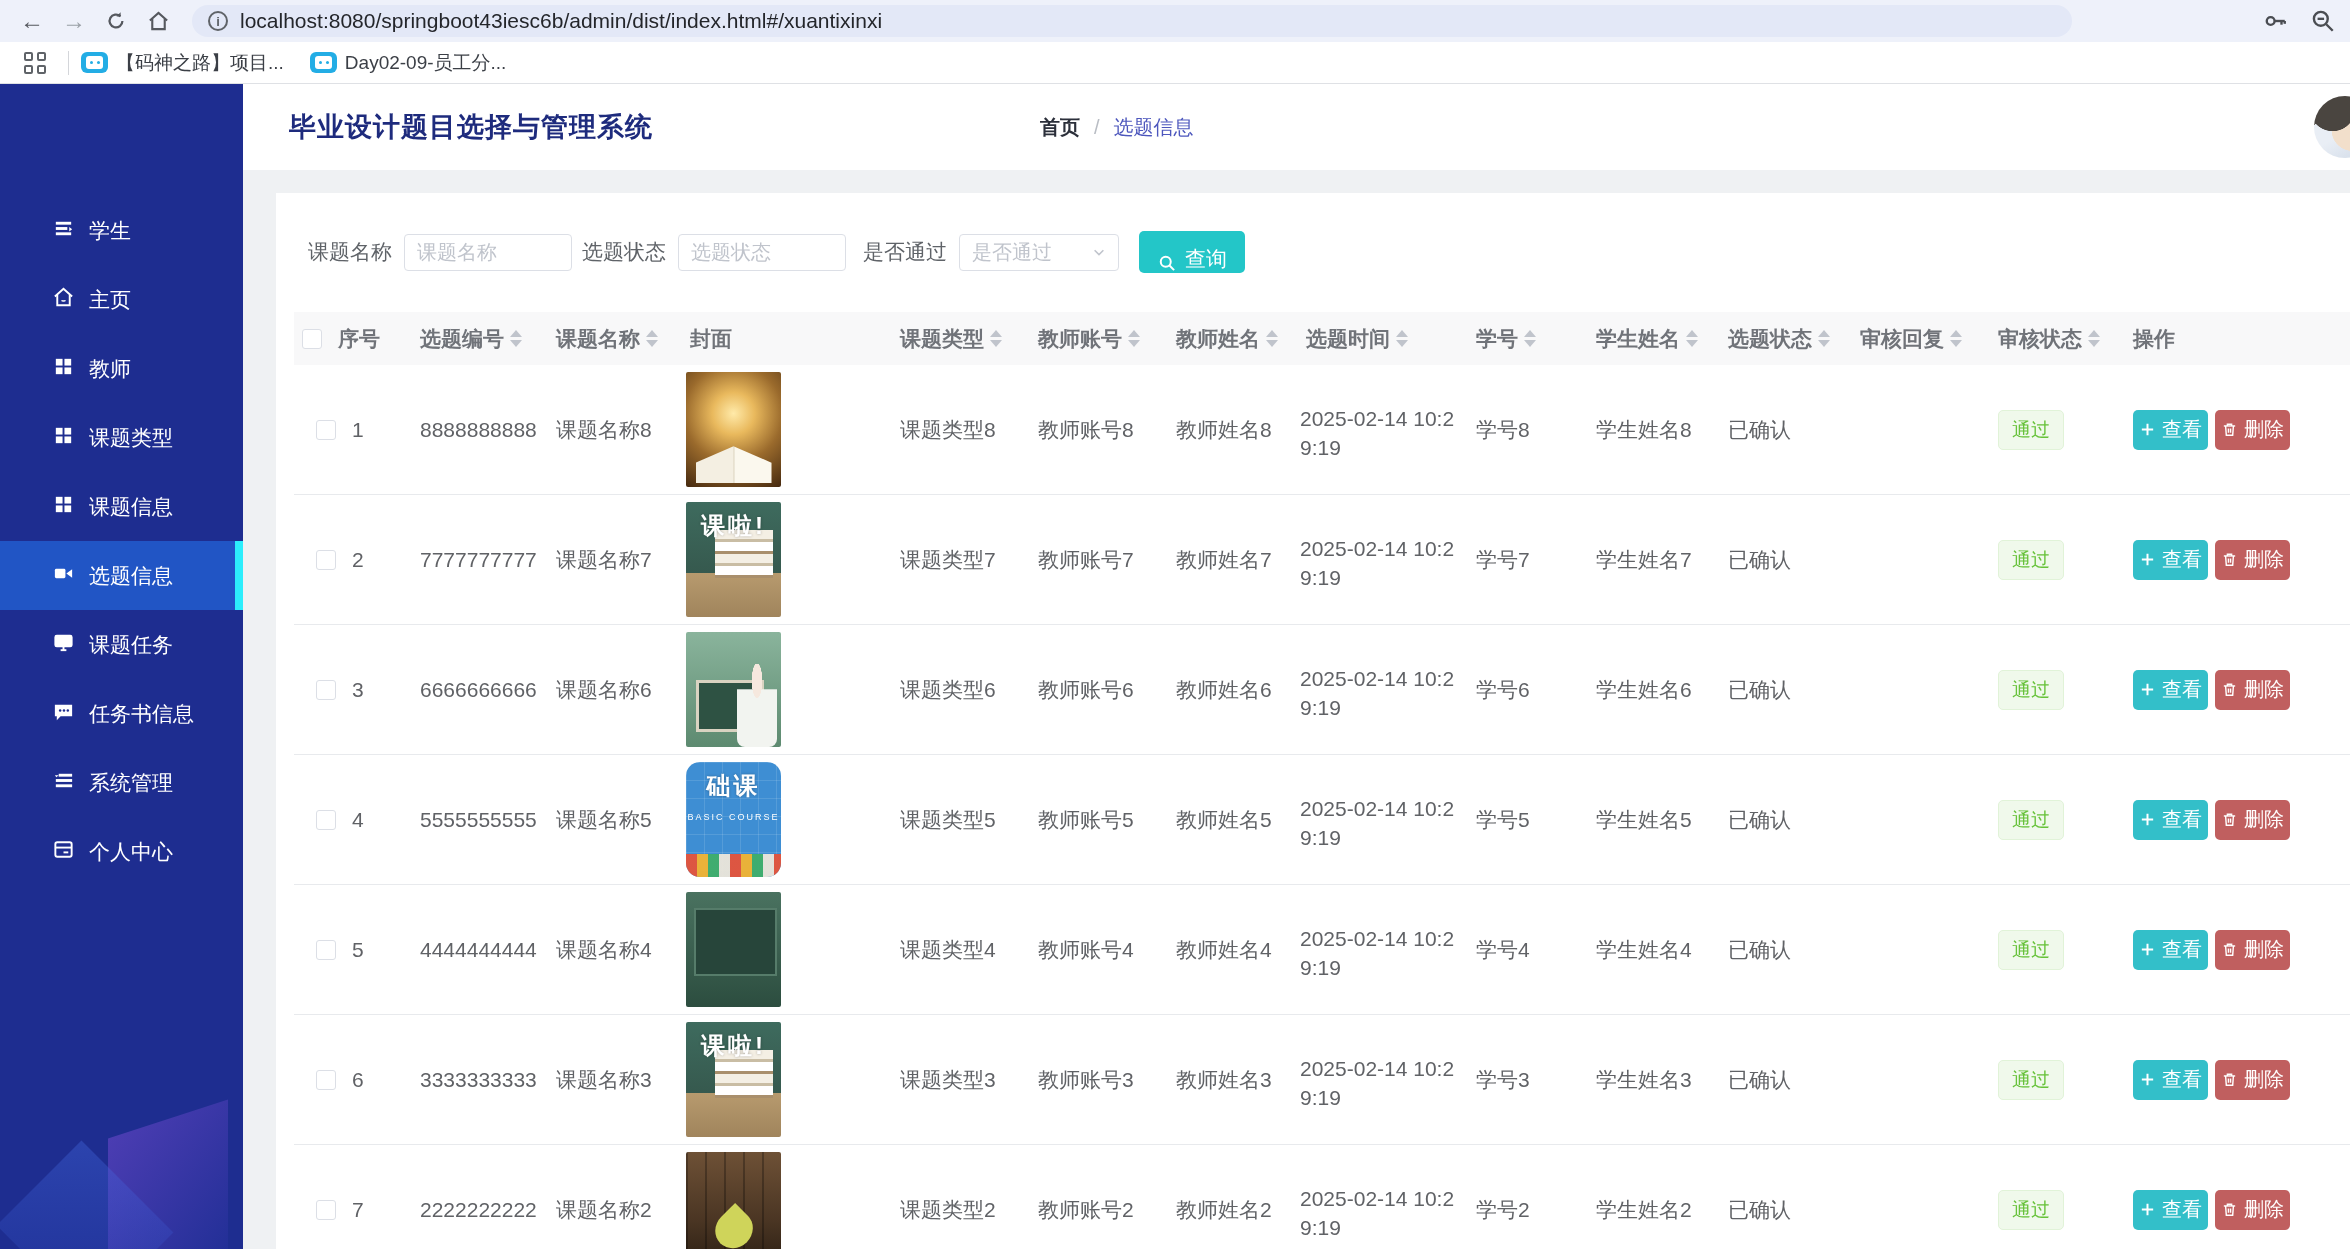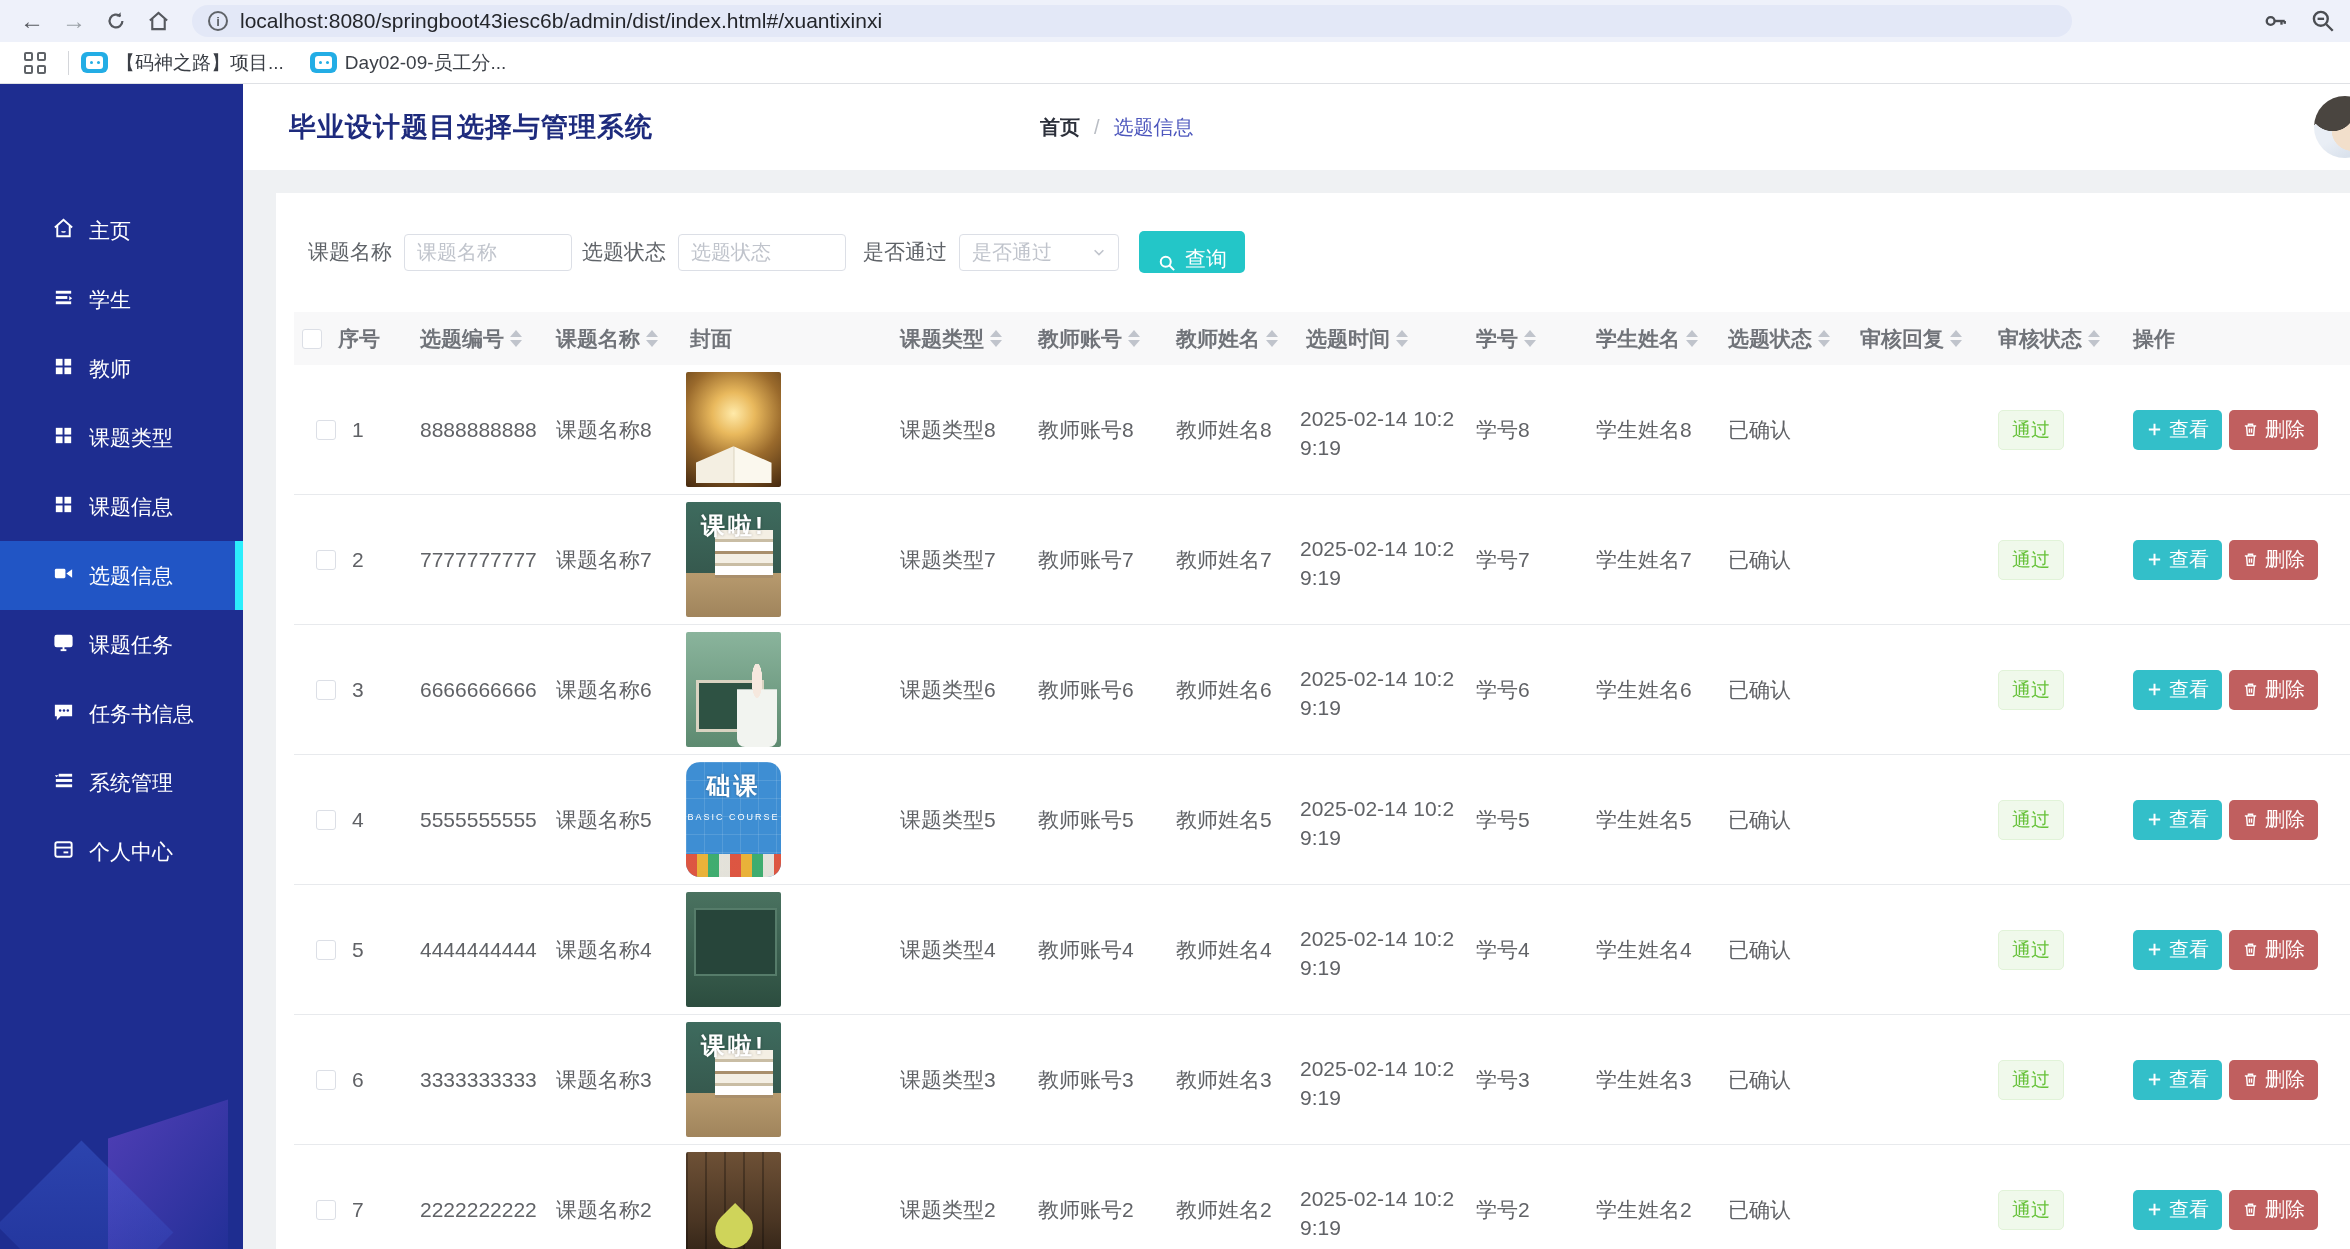--- a/index.html
+++ b/index.html
@@ -89,21 +89,21 @@
   .carets { display:flex; flex-direction:column; gap:3px; cursor:pointer; }
   .carets i { width:0; height:0; border-left:6px solid transparent; border-right:6px solid transparent; }
   .carets .up { border-bottom:7px solid #c0c4cc; }
   .carets .dn { border-top:7px solid #c0c4cc; }
   .ckb { width:20px; height:20px; border:1px solid #dcdfe6; border-radius:3px; background:#fff;
     margin-left:8px; cursor:pointer; flex-shrink:0; }
   .time-cell { width:158px; word-break:break-all; line-height:1.35;margin-top:8px; }
 
   .badge { display:inline-block; padding:6px 13px; background:#f0f9eb; border:1px solid #e1f3d8;
     border-radius:5px; color:#67c23a; font-size:19px; }
-  .btn-view,.btn-del { height:40px; padding:0 13px; border:none; border-radius:5px; color:#fff;
+  .btn-view,.btn-del { height:40px; padding:0 6px; border:none; border-radius:5px; color:#fff;
     font-size:20px; display:inline-flex; align-items:center; gap:6px; cursor:pointer;
     font-family:"Liberation Sans","DejaVu Sans",sans-serif; }
   .btn-view { background:#33bfc9; margin-right:7px; }
   .btn-del { background:#c05f5f; }
 
   
   .cover { width:95px; height:115px; position:relative; overflow:hidden; border-radius:2px;
     margin-left:10px; flex-shrink:0; }
   .cover-text { position:absolute; top:8px; left:0; right:0; text-align:center; color:#fff;
     font-weight:bold; font-size:24px; letter-spacing:3px; text-shadow:0 0 3px rgba(0,0,0,.3); z-index:3;}
@@ -186,35 +186,35 @@
   <div class="bookmark">
     <span class="bili"></span>
     <span class="bm-label">Day02-09-员工分...</span>
   </div>
 </div>
 
 <div class="app">
   <div class="sidebar">
     <div class="side-list" id="side-list">
         <div class="side-item">
-          <span><svg viewBox="0 0 24 24" fill="none" stroke="#fff" stroke-width="2" width="23" height="23">
-              <path d="M3 11 12 3l9 8"></path>
-              <path d="M5.5 9.5V20h13V9.5"></path>
-              <path d="M10 15c.6.8 3.4.8 4 0" stroke-width="1.6"></path>
-            </svg></span>
-          <span>主页</span>
-        </div>
-        <div class="side-item">
           <span><svg viewBox="0 0 24 24" fill="#fff" width="23" height="23">
               <rect x="4" y="5" width="16" height="3"></rect>
               <rect x="4" y="10.5" width="12" height="3"></rect>
               <rect x="4" y="16" width="16" height="3"></rect>
               <path d="M18 10.5l3 2.3-3 2.2z"></path>
             </svg></span>
           <span>学生</span>
+        </div>
+        <div class="side-item">
+          <span><svg viewBox="0 0 24 24" fill="none" stroke="#fff" stroke-width="2" width="23" height="23">
+              <path d="M3 11 12 3l9 8"></path>
+              <path d="M5.5 9.5V20h13V9.5"></path>
+              <path d="M10 15c.6.8 3.4.8 4 0" stroke-width="1.6"></path>
+            </svg></span>
+          <span>主页</span>
         </div>
         <div class="side-item">
           <span><svg viewBox="0 0 24 24" fill="#fff" width="23" height="23">
               <rect x="4" y="4" width="7" height="7"></rect>
               <rect x="13" y="4" width="7" height="7"></rect>
               <rect x="4" y="13" width="7" height="7"></rect>
               <rect x="13" y="13" width="7" height="7"></rect>
             </svg></span>
           <span>教师</span>
         </div>

